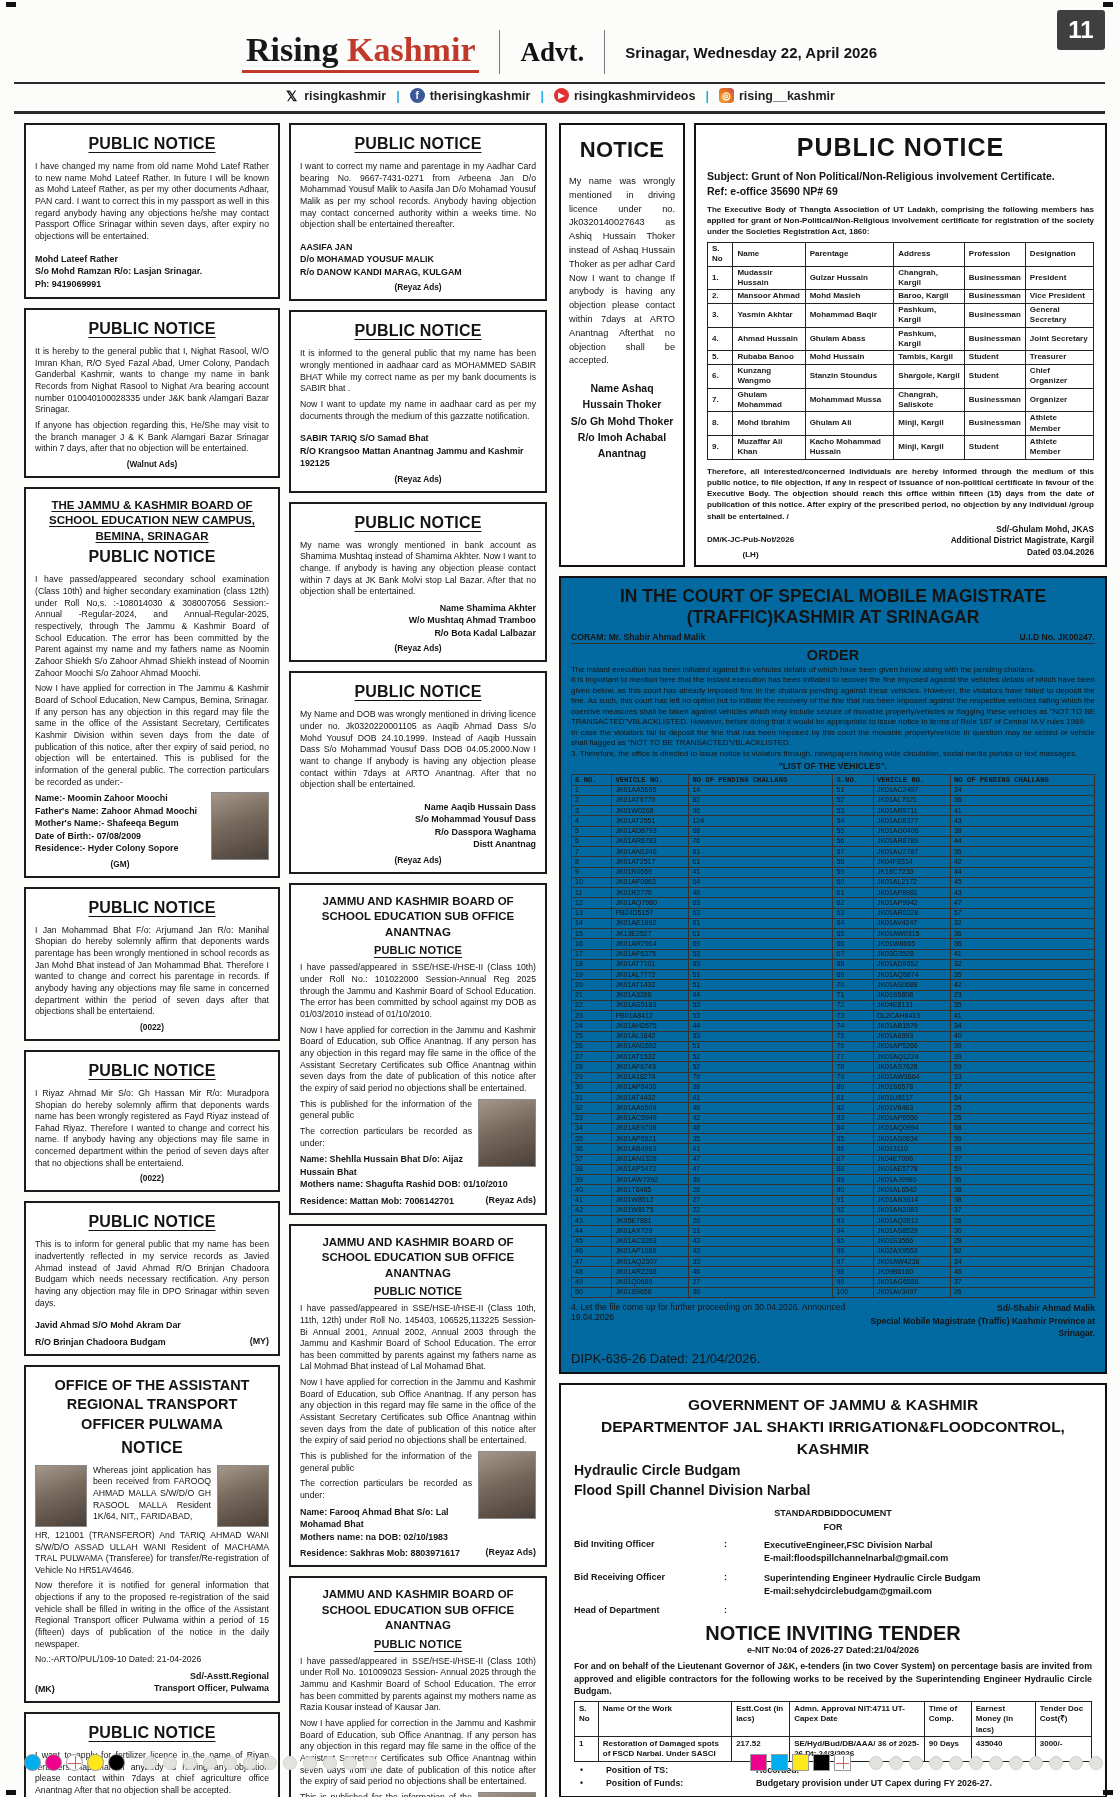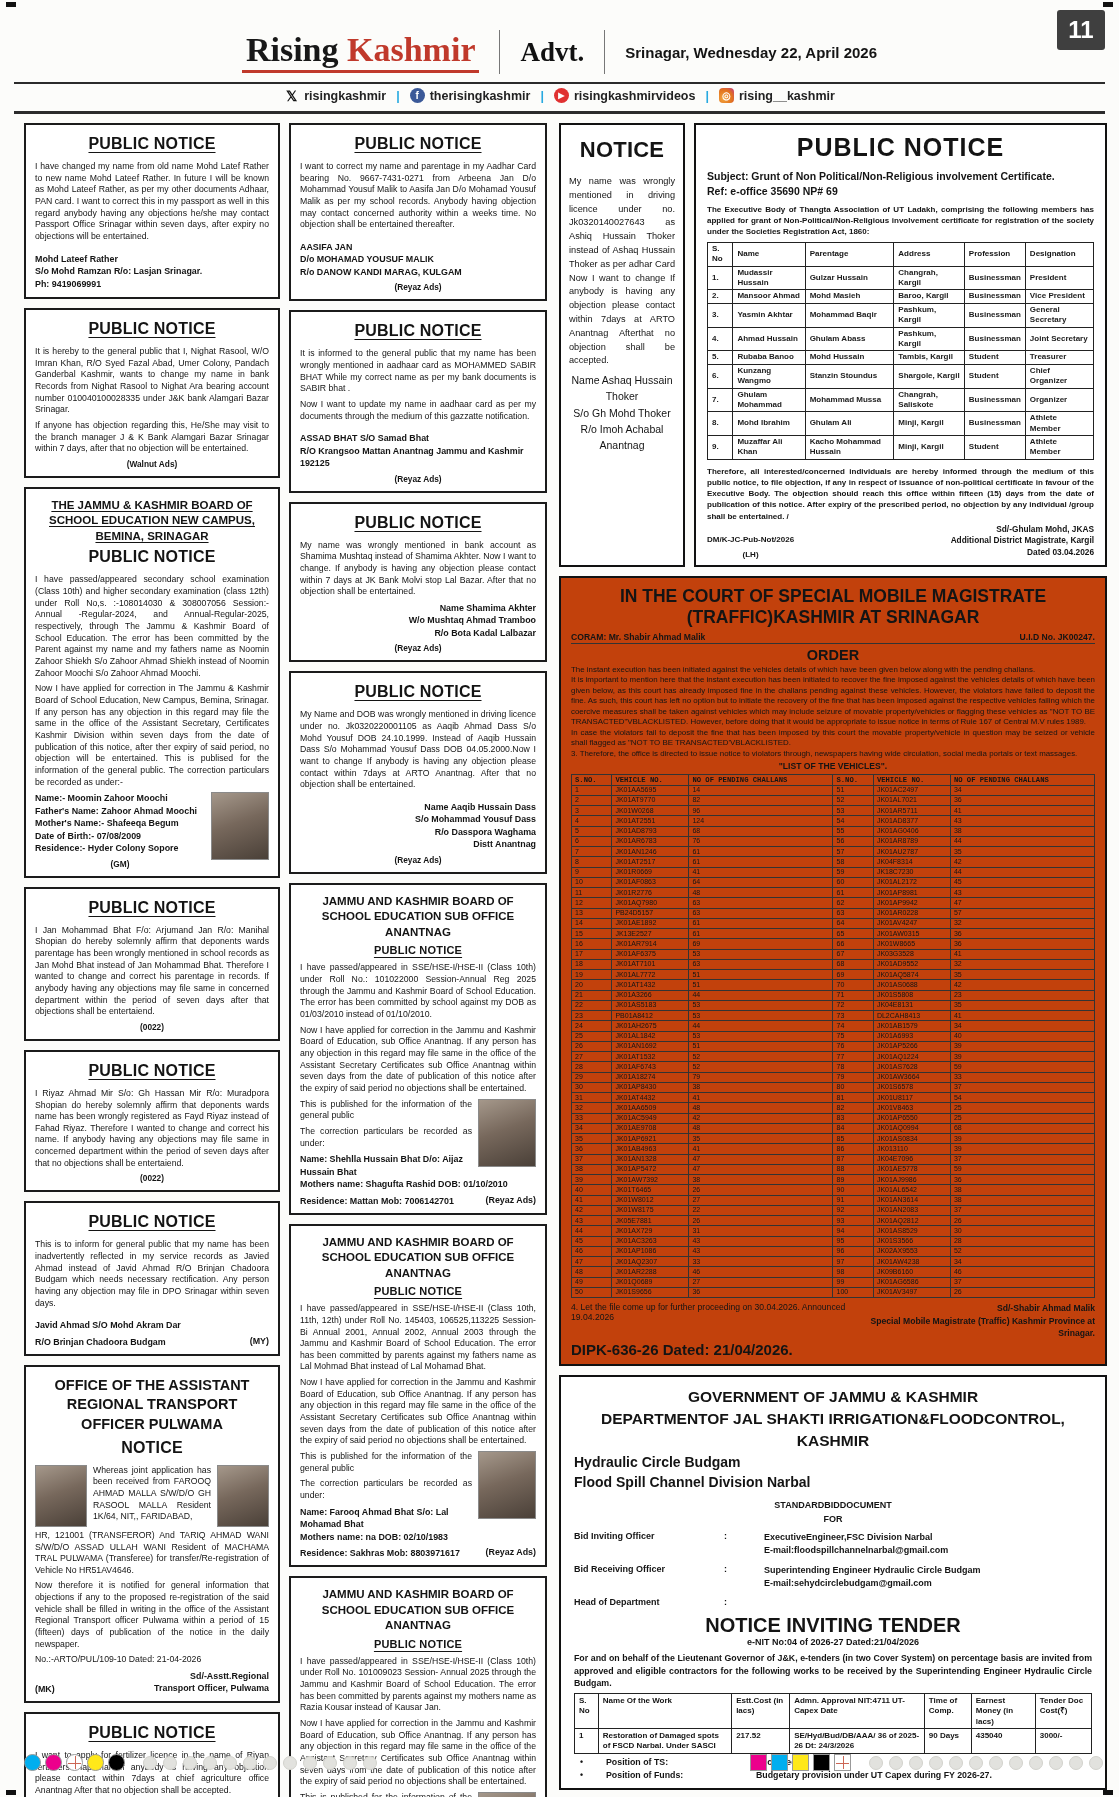--- a/index.html
+++ b/index.html
@@ -59,48 +59,48 @@
   .photo.float { float:right; margin:0 0 3px 6px; }
   .flank { display:flex; gap:6px; margin-bottom:3px; }
   .flank .photo { width:52px; height:62px; }
   .flank .n-para { flex:1; }
   .clear { clear:both; }
   
   .topRow { display:flex; gap:9px; margin-bottom:9px; align-items:stretch; }
   .thoker { width:126px; flex:none; border:2px solid #111; background:#fff; padding:10px 8px; }
   .thoker .n-title { font-size:22px; margin-bottom:12px; }
   .thoker .n-para { font-size:9.2px; line-height:1.5; }
-  .thoker .names { margin-top:4px; text-align:center; font-weight:normal; font-size:10.5px; line-height:1.55; }
+  .thoker .names { margin-top:12px; text-align:center; font-weight:bold; font-size:10.5px; line-height:1.55; }
   .society { flex:1; border:2px solid #111; background:#fff; padding:8px 11px 6px 11px; }
   .society-title { text-align:center; font-weight:bold; font-size:25px; letter-spacing:1px; margin-bottom:7px; }
   .soc-sub { font-size:10.5px; font-weight:bold; line-height:1.45; }
   .soc-intro { font-size:8px; font-weight:bold; line-height:1.35; text-align:justify; margin:6px 0 4px 0; }
   table.soc { width:100%; border-collapse:collapse; font-size:8px; }
   table.soc th, table.soc td { border:1px solid #222; padding:1px 4px; text-align:left; line-height:1.3; }
   table.soc th { font-weight:bold; }
   table.soc td { font-weight:bold; color:#1c1c1c; }
   .soc-outro { font-size:8px; font-weight:bold; line-height:1.4; text-align:justify; margin:6px 0 2px 0; }
   .soc-bottom { display:flex; justify-content:space-between; align-items:flex-end; margin-top:2px; }
   .soc-bl { font-size:8px; font-weight:bold; }
   .soc-bl .lh { text-align:center; margin-top:6px; }
   .soc-br { text-align:right; font-size:8.3px; font-weight:bold; line-height:1.4; }
   
-  .court { border:2px solid #111; background:#c2410c; padding:6px 10px 6px 10px; margin-bottom:9px; }
+  .court { border:2px solid #111; background:#0369a1; padding:6px 10px 6px 10px; margin-bottom:9px; }
   .court-h { text-align:center; font-weight:bold; font-size:17.5px; margin:2px 0 4px 0; }
   .coram-row { display:flex; justify-content:space-between; font-size:8.6px; font-weight:bold;
                border-bottom:1.5px solid #333; padding-bottom:1px; margin-bottom:3px; }
   .order-h { text-align:center; font-weight:bold; font-size:14.5px; margin:1px 0 2px 0; }
   .court-para { font-size:7.9px; line-height:1.33; text-align:justify; }
   .list-h { text-align:center; font-weight:bold; font-size:8.6px; margin:2px 0 3px 0; }
   table.veh { width:100%; border-collapse:collapse; font-size:7px; line-height:1.18; }
   table.veh th, table.veh td { border:1px solid #333; padding:0.5px 3px; text-align:left; }
   table.veh th { font-weight:bold; font-size:7.2px;font-family:Liberation Mono, monospace; }
   .court-tail { display:flex; justify-content:space-between; align-items:flex-start; margin-top:4px; font-size:8.6px; }
   .court-tail .r { text-align:right; font-weight:bold; line-height:1.45; }
-  .dipk { font-weight:bold; font-size:15px; margin-top:2px; }
+  .dipk { font-weight:normal; font-size:13px; margin-top:12px; }
   
   .tender { border:2px solid #111; background:#fff; padding:9px 13px 8px 13px; }
   .t-gov1 { text-align:center; font-weight:bold; font-size:15.5px; line-height:1.4; }
   .t-gov2 { font-weight:bold; font-size:14px; line-height:1.45; }
   .t-sbd { text-align:center; font-weight:bold; font-size:9px; margin-top:7px; line-height:1.5; }
   .officers { margin-top:5px; }
   .off-row { display:flex; font-size:9px; margin-bottom:7px; }
   .off-label { width:150px; flex:none; font-weight:bold; }
   .off-colon { width:40px; flex:none; font-weight:bold; }
   .off-colon::after { content:":"; }
@@ -268,21 +268,21 @@
           <div class="n-bold">D/o MOHAMAD YOUSUF MALIK</div>
           <div class="n-bold">R/o DANOW KANDI MARAG, KULGAM</div>
           <div class="n-credit">(Reyaz Ads)</div>
           <div class="clear"></div>
         </div>
         <div class="nbox">
           <div class="n-title u">PUBLIC NOTICE</div>
           <div class="n-para">It is informed to the general public that my name has been wrongly mentioned in aadhaar card as MOHAMMED SABIR BHAT While my correct name as per my bank documents is SABIR bhat .</div>
           <div class="n-para">Now I want to update my name in aadhaar card as per my documents through the medium of this gazzatte notification.</div>
           <div class="n-gap"></div>
-          <div class="n-bold">ASSAD BHAT S/O Samad Bhat</div>
+          <div class="n-bold">SABIR TARIQ S/O Samad Bhat</div>
           <div class="n-bold">R/O Krangsoo Mattan Anantnag Jammu and Kashmir 192125</div>
           <div class="n-credit">(Reyaz Ads)</div>
           <div class="clear"></div>
         </div>
         <div class="nbox">
           <div class="n-title u">PUBLIC NOTICE</div>
           <div class="n-para">My name was wrongly mentioned in bank account as Shamima Mushtaq instead of Shamima Akhter. Now I want to change. If anybody is having any objection please contact within 7 days at JK Bank Molvi stop Lal Bazar. After that no objection shall be entertained.</div>
           <div class="n-bold right">Name Shamima Akhter</div>
           <div class="n-bold right">W/o Mushtaq Ahmad Tramboo</div>
           <div class="n-bold right">R/o Bota Kadal Lalbazar</div>

